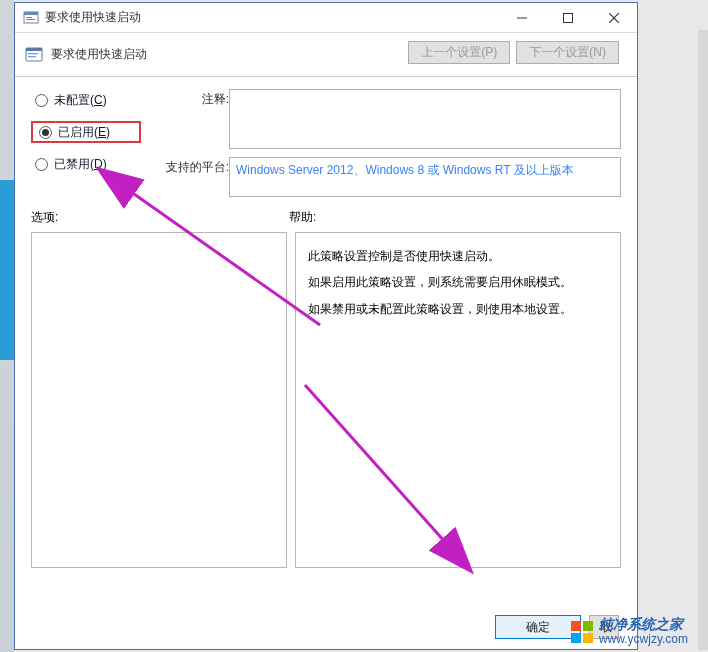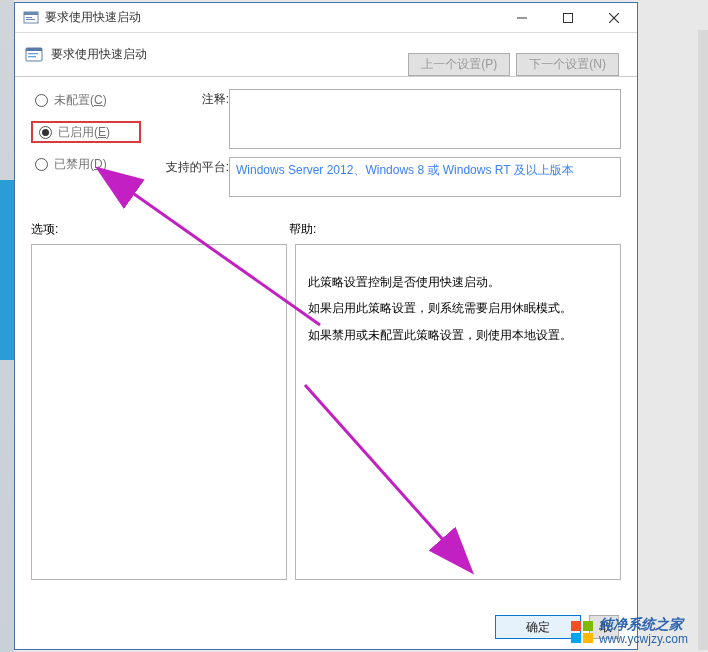--- a/index.html
+++ b/index.html
@@ -60,21 +60,21 @@
       align-items: center;
       padding: 0 10px;
       position: relative;
     }
     .toolbar .policy-icon {
       width: 18px; height: 18px; margin-right: 8px;
     }
     .toolbar .policy-title { color: #333; }
     .toolbar .nav-buttons {
       position: absolute; right: 18px; top: 8px;
-      display: flex; gap: 6px; margin-top: 12px;
+      display: flex; gap: 6px;
     }
     .btn {
       height: 23px;
       padding: 0 12px;
       border: 1px solid #adadad;
       background: #e1e1e1;
       color: #888;
       font-size: 12px;
       display: flex; align-items: center; justify-content: center;
     }
@@ -101,21 +101,21 @@
     }
     .radio {
       width: 13px; height: 13px;
       border: 1px solid #555; border-radius: 50%;
       display: inline-flex; align-items: center; justify-content: center;
       background: #fff;
     }
     .radio.checked::after {
       content: ""; width: 7px; height: 7px; background: #333; border-radius: 50%;
     }
-    .radio-label { color: #737373; }
+    .radio-label { color: #0f172a; }
     .radio-label .mnemonic { text-decoration: underline; }
     .right-col { flex: 1; }
     .label-row {
       display: grid;
       grid-template-columns: 78px 1fr;
       margin-bottom: 8px;
       text-align: right;
     }
     .field-label { color: #333; padding-top: 2px; }
     .textbox {
@@ -123,36 +123,35 @@
       border: 1px solid #b0b0b0;
       background: #fff;
       padding: 4px 6px;
       overflow: auto;
       color: #3b82f6;
     }
     .textbox.short { height: 40px; display:flex; align-items:flex-start; }
     .section-labels {
       display: flex;
       padding: 4px 16px 6px 16px;
-      margin-top: 12px;
     }
     .section-labels .opt { width: 258px; }
     .panes {
       display: flex;
       gap: 8px;
       padding: 0 16px;
     }
     .pane {
       border: 1px solid #b5b5b5;
       background: #fff;
       height: 336px;
       overflow: auto;
     }
     .pane.options { width: 256px; }
-    .pane.help { flex: 1; padding: 24px 12px; line-height: 2.2; }
+    .pane.help { flex: 1; padding: 10px 12px; line-height: 2.2; }
     .footer {
       position: absolute;
       left: 0; right: 0; bottom: 0;
       height: 44px;
       border-top: 0;
       display: flex; justify-content: flex-end; align-items: center;
       padding-right: 18px;
       gap: 8px;
     }
     .footer .btn {

